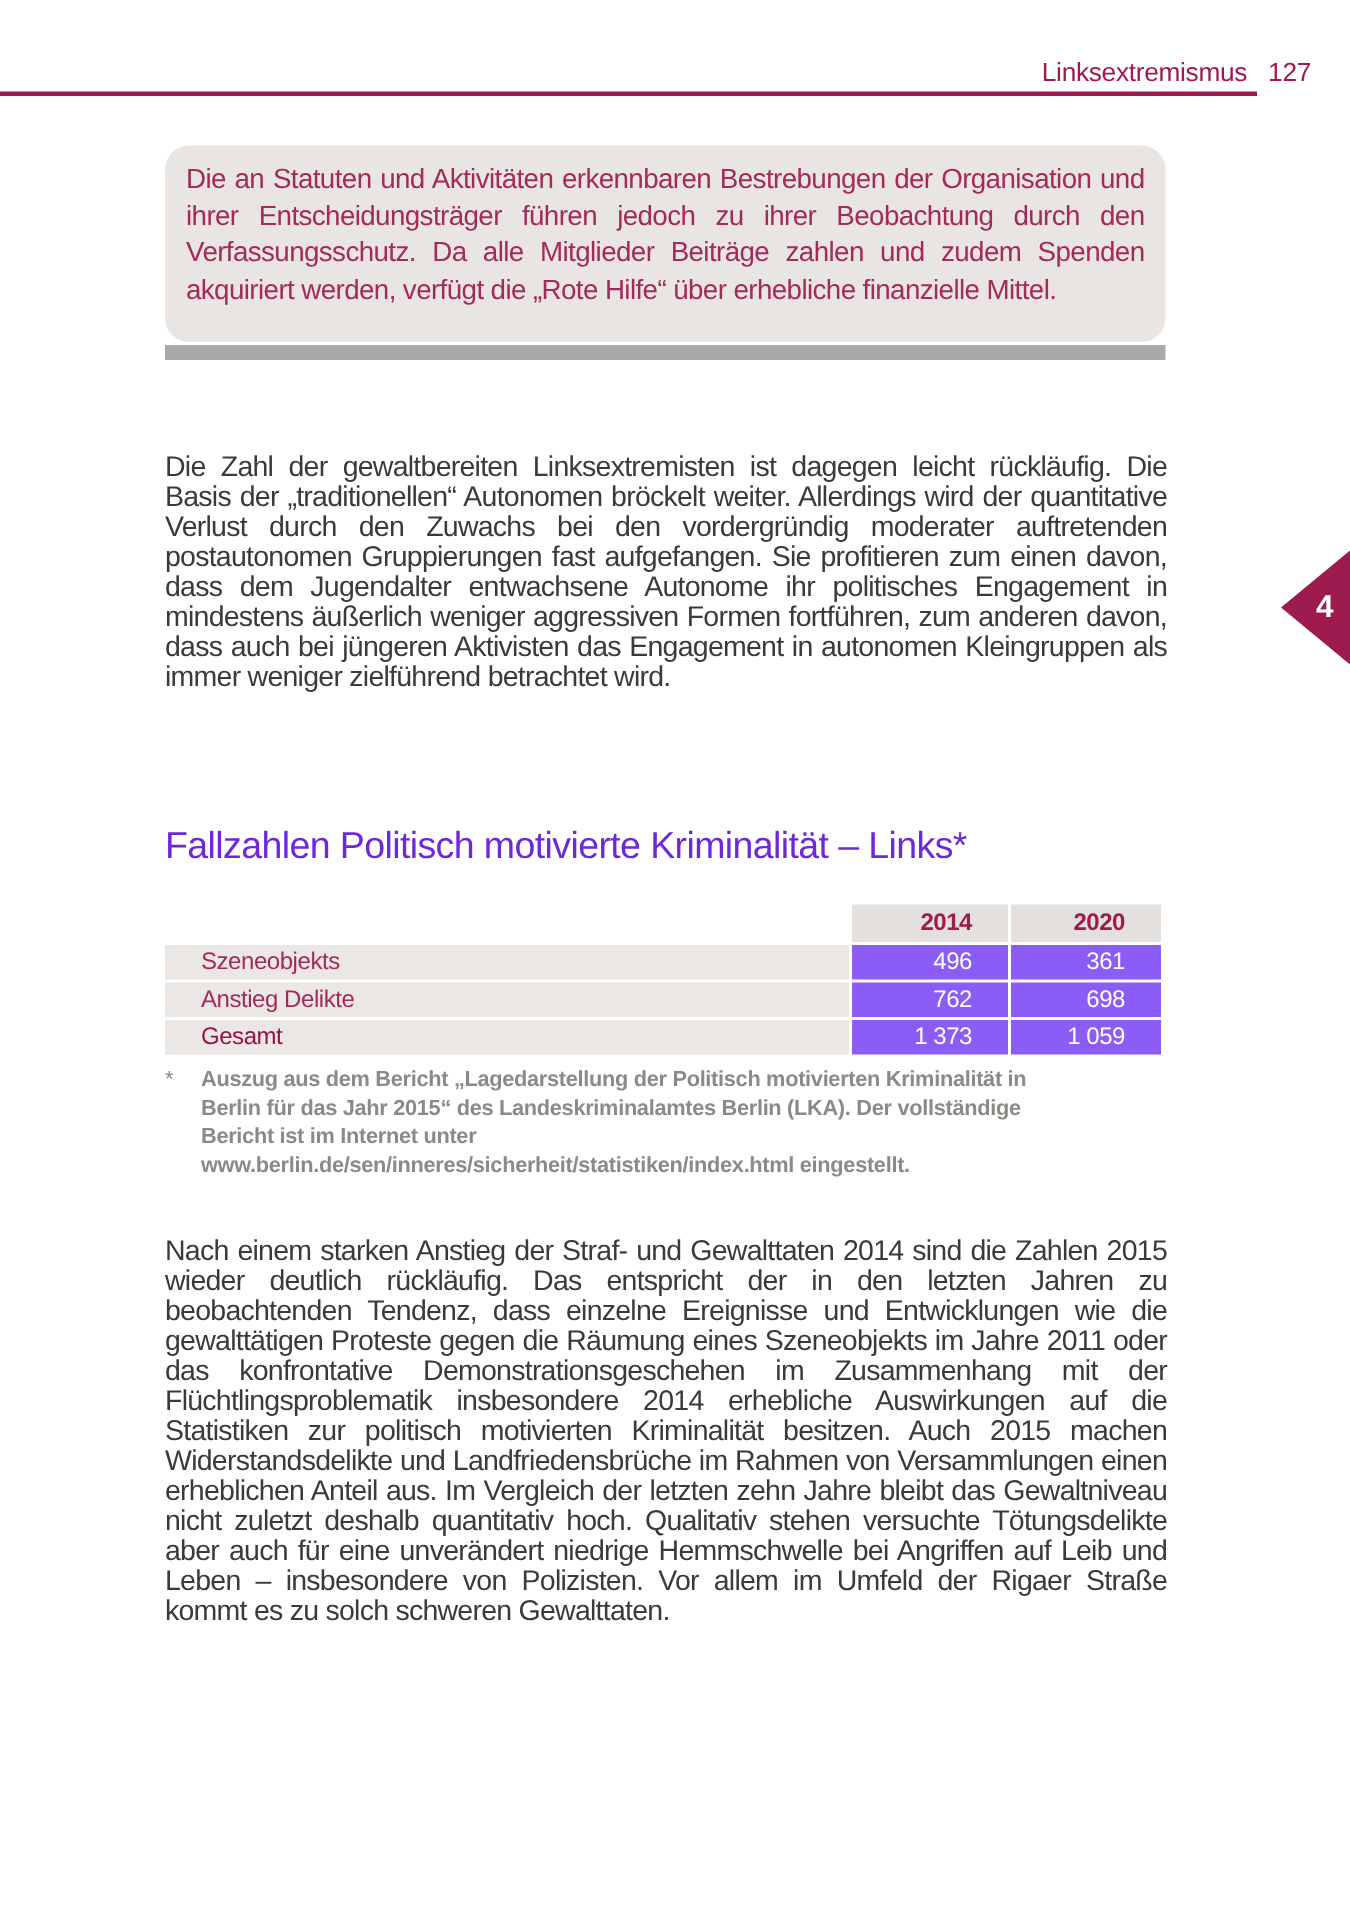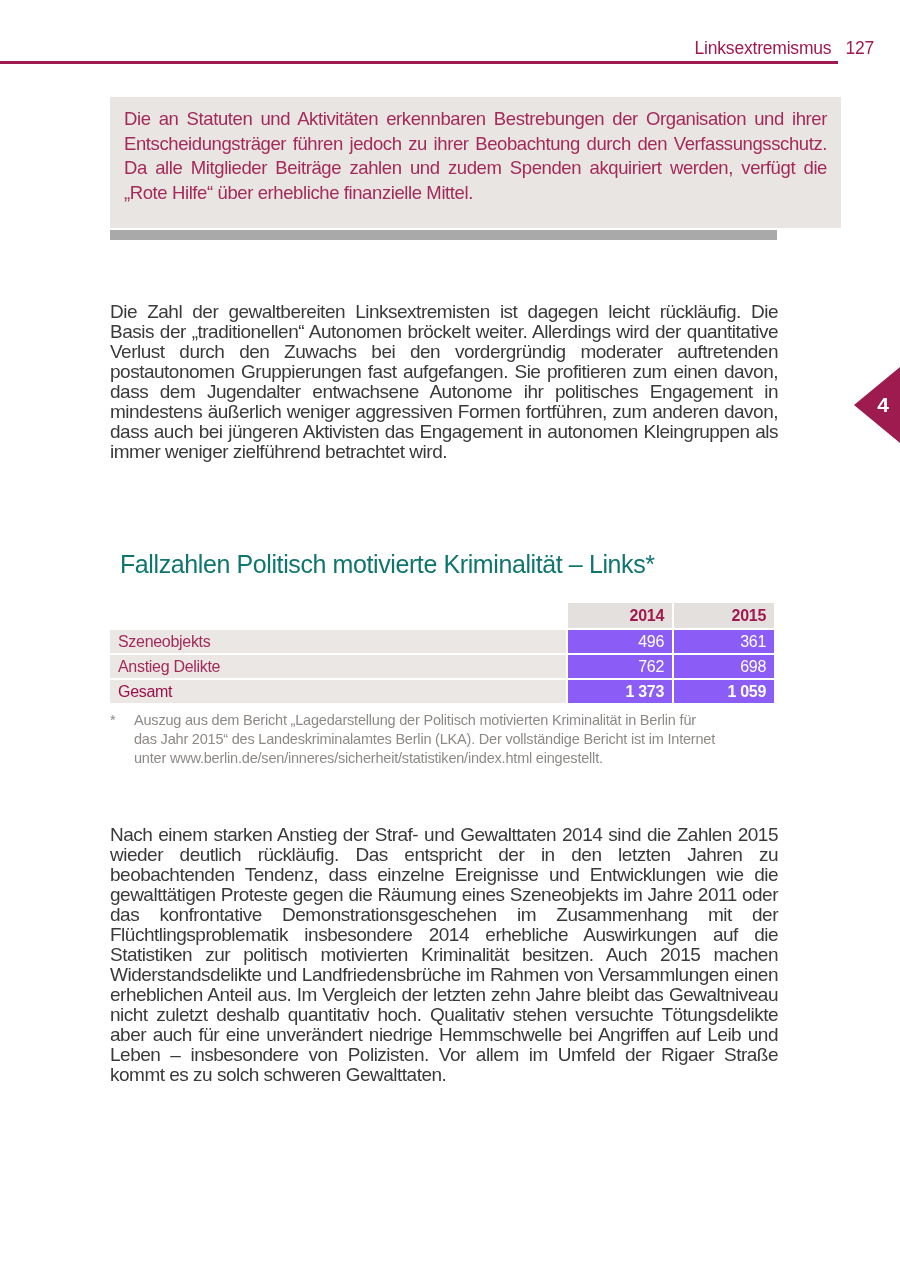--- a/index.html
+++ b/index.html
@@ -32,31 +32,32 @@
     width: 838px;
     height: 3px;
     background: #a01950;
   }
 
   
   .callout {
     position: absolute;
     left: 110px;
     top: 97px;
-    width: 731px;
+    width: 667px;
     height: 131px;
     box-sizing: border-box;
     background: #e8e5e2;
     color: #a42a5b;
     font-size: 18.5px;
     line-height: 24.6px;
     letter-spacing: -0.4px;
     padding: 10px 14px 8px 14px;
     text-align: justify;
     overflow: hidden;
+    border-radius: 16px;
   }
   .callout-bar {
     position: absolute;
     left: 110px;
     top: 230px;
     width: 667px;
     height: 10px;
     background: #a9a9a9;
   }
 
@@ -70,23 +71,23 @@
     line-height: 20px;
     letter-spacing: -0.5px;
     text-align: justify;
   }
   .par-1 { top: 283px; }
   .par-2 { top: 806px; }
 
   
   .section-heading {
     position: absolute;
-    left: 120px;
+    left: 110px;
     top: 550px;
-    color: #0f766e;
+    color: #6d28d9;
     font-size: 25px;
     font-weight: normal;
     letter-spacing: -0.4px;
     margin: 0;
   }
 
   
   .stats-table {
     position: absolute;
     left: 110px;
@@ -94,21 +95,21 @@
     width: 666px;
     display: grid;
     grid-template-columns: 456px 104px 100px;
     grid-auto-rows: auto;
     gap: 2px;
     font-size: 16px;
     letter-spacing: -0.3px;
   }
   .stats-table .cell {
     box-sizing: border-box;
-    padding: 3px 8px;
+    padding: 3px 24px;
     display: flex;
     align-items: center;
   }
   .cell.head {
     background: #e3e0dd;
     color: #a01950;
     font-weight: bold;
     justify-content: flex-end;
     height: 25px;
   }
@@ -118,36 +119,36 @@
     color: #a42a5b;
     height: 23px;
   }
   .cell.num {
     background: #8b5cf6;
     color: #ffffff;
     justify-content: flex-end;
     height: 23px;
   }
   .row-total .rowlabel { font-weight: normal; color: #9c1048; }
-  .row-total .num { font-weight: bold; }
+  .row-total .num { font-weight: normal; }
 
   
   .footnote {
     position: absolute;
     left: 110px;
     top: 711px;
     width: 606px;
     display: flex;
     color: #8d8986;
     font-size: 14.5px;
     line-height: 19px;
     letter-spacing: -0.2px;
   }
   .footnote .marker { width: 24px; flex: 0 0 24px; }
-  .footnote .fn-text { flex: 1; }
+  .footnote .fn-text { flex: 1; font-weight: bold; }
 
   
   .side-tab {
     position: absolute;
     right: 0;
     top: 367px;
     width: 46px;
     height: 76px;
     background: #9e1b4f;
     clip-path: polygon(100% 0, 0 50%, 100% 100%);
@@ -174,21 +175,21 @@
 </div>
 <div class="callout-bar"></div>
 
 <p class="body-par par-1">Die Zahl der gewaltbereiten Linksextremisten ist dagegen leicht rückläufig. Die Basis der „traditionellen“ Autonomen bröckelt weiter. Allerdings wird der quantitative Verlust durch den Zuwachs bei den vordergründig moderater auftretenden postautonomen Gruppierungen fast aufgefangen. Sie profitieren zum einen davon, dass dem Jugendalter entwachsene Autonome ihr politisches Engagement in mindestens äußerlich weniger aggressiven Formen fortführen, zum anderen davon, dass auch bei jüngeren Aktivisten das Engagement in autonomen Kleingruppen als immer weniger zielführend betrachtet wird.</p>
 
 <h2 class="section-heading">Fallzahlen Politisch motivierte Kriminalität – Links*</h2>
 
 <div class="stats-table">
   <div class="cell head-empty"></div>
   <div class="cell head">2014</div>
-  <div class="cell head">2015</div>
+  <div class="cell head">2020</div>
 
   <div style="display:contents" class="table-row">
     <div class="cell rowlabel">Szeneobjekts</div>
     <div class="cell num">496</div>
     <div class="cell num">361</div>
   </div>
 
   <div style="display:contents" class="table-row">
     <div class="cell rowlabel">Anstieg Delikte</div>
     <div class="cell num">762</div>

